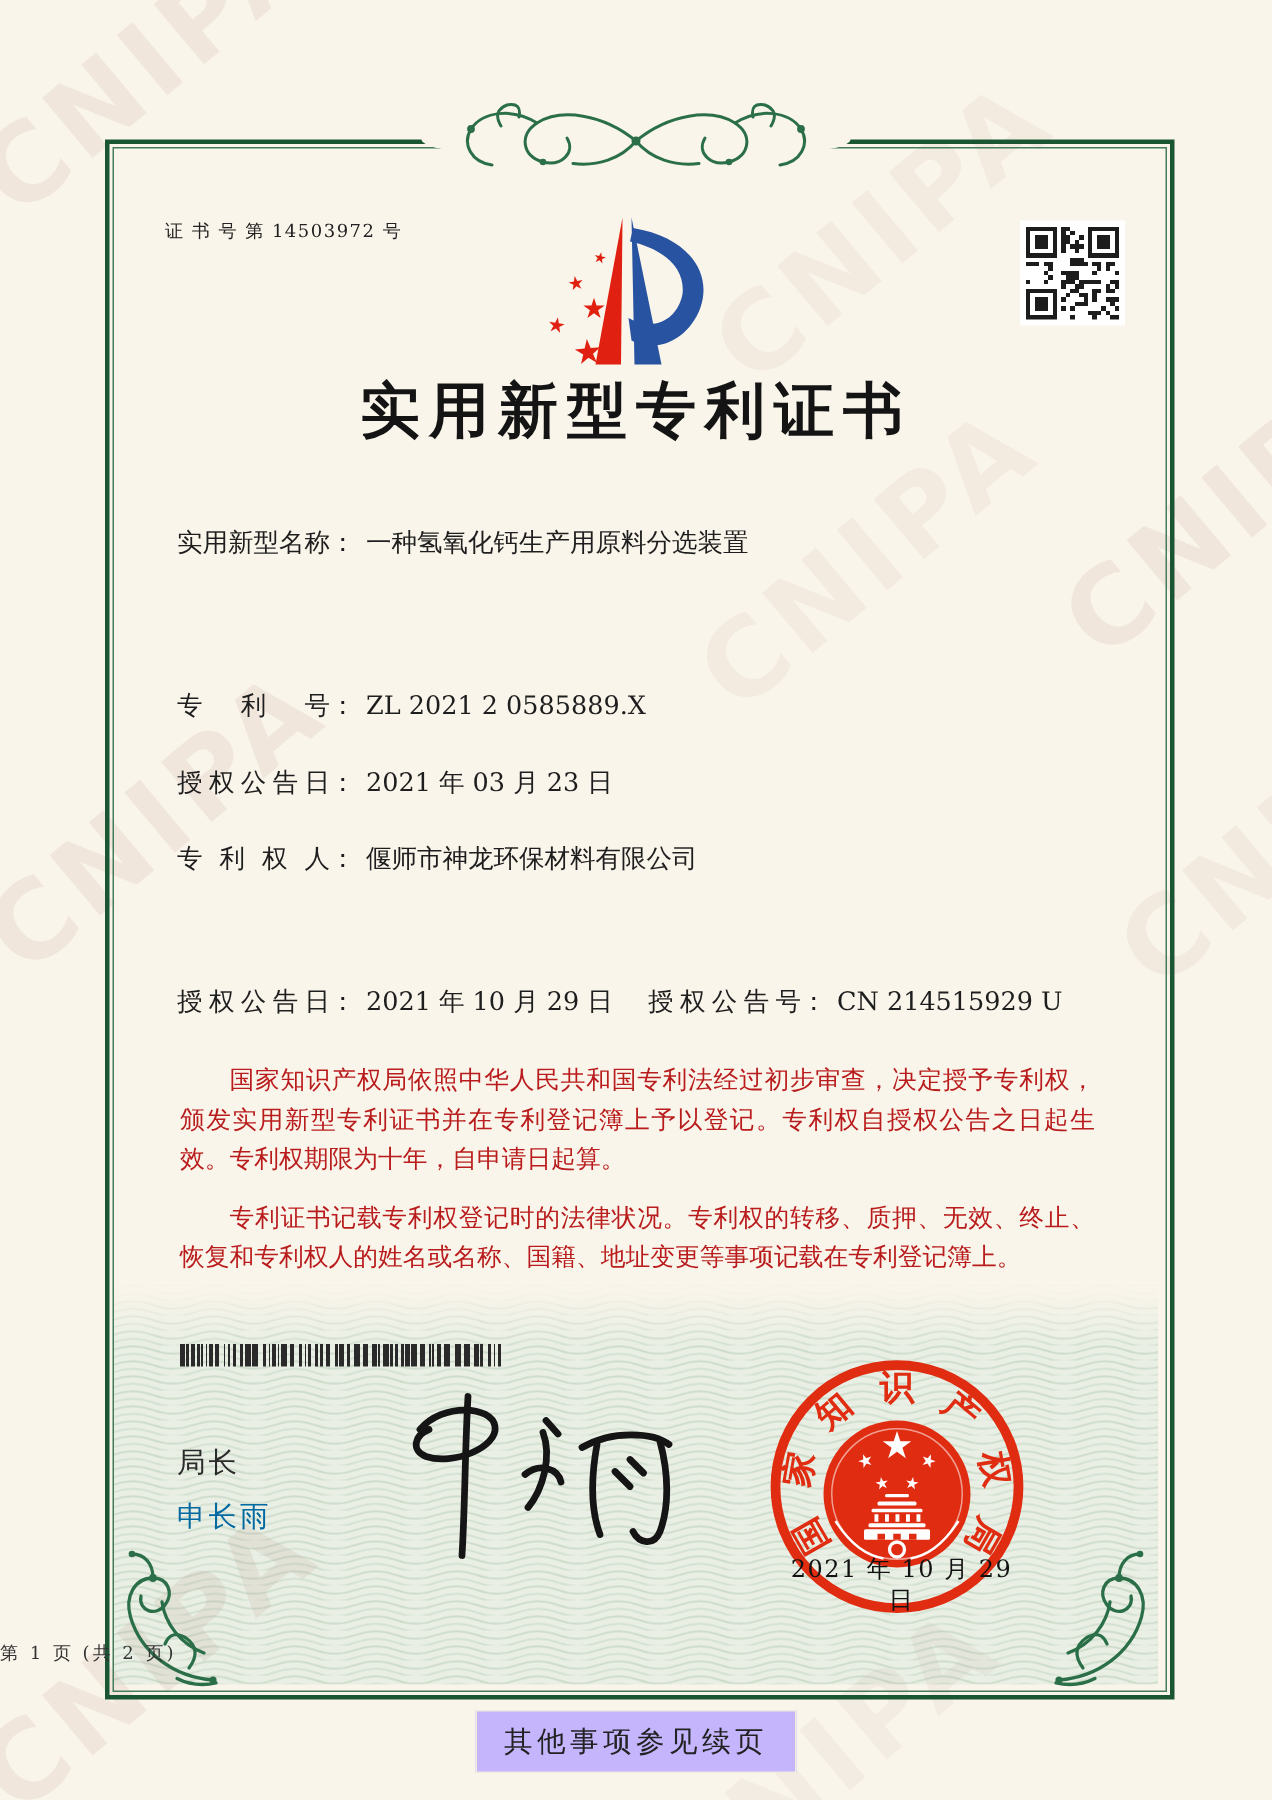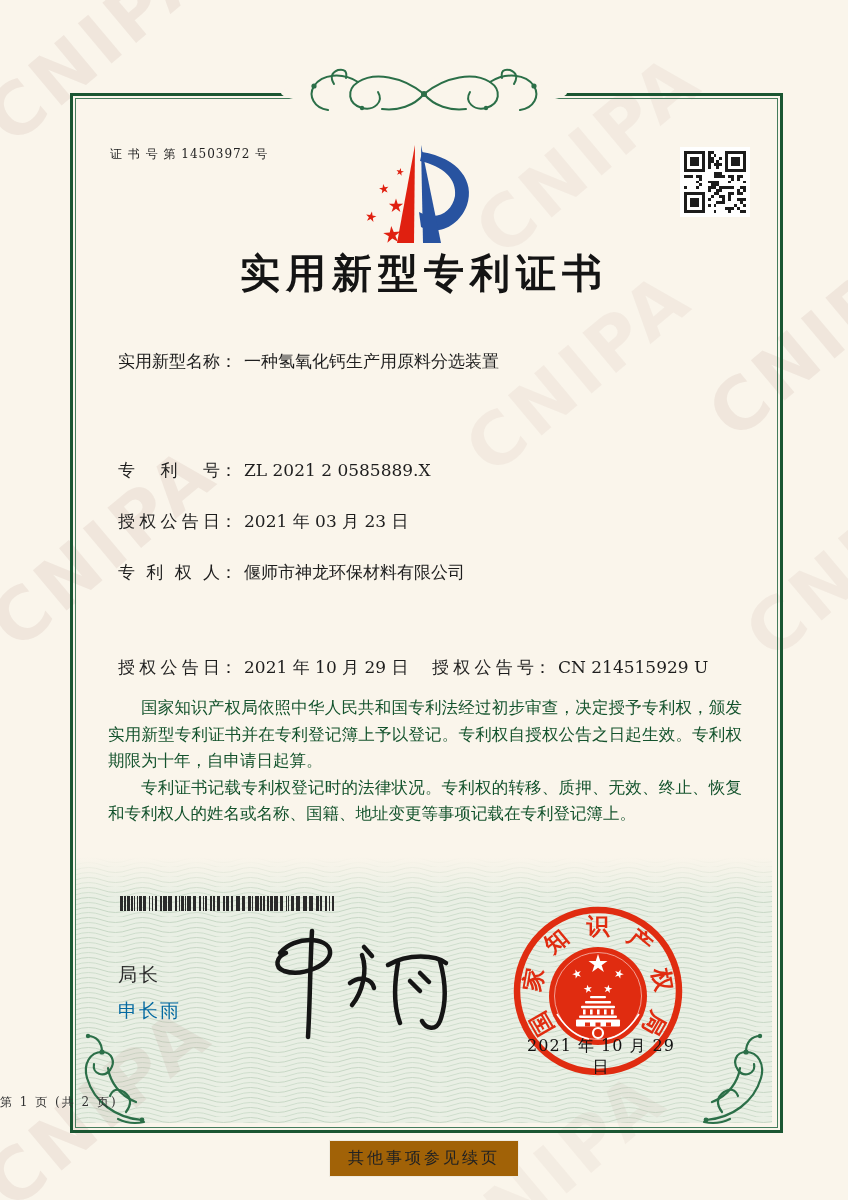--- a/index.html
+++ b/index.html
@@ -35,38 +35,38 @@
   .title{position:absolute; left:0; right:0; top:246px; text-align:center;
     font-size:40px; font-weight:bold; letter-spacing:6px; color:#141414; z-index:5;}
   
   .f-row{position:absolute; left:118px; font-size:17px; z-index:5; white-space:nowrap;}
   .f-label{display:inline-block; width:102px; text-align:justify; text-align-last:justify; color:#1e1e1e;}
   .f-colon{display:inline-block; color:#1e1e1e;}
   .f-value{padding-left:7px; color:#1e1e1e;}
   .pair2{position:absolute; left:314px; top:0;}
   
   .paras{position:absolute; left:108px; top:695px; width:634px; z-index:5;}
-  .paras p{margin:0; font-size:16.5px; line-height:26.5px; text-align:justify; text-indent:2em; color:#14532d;}
+  .paras p{margin:12px; font-size:16.5px; line-height:26.5px; text-align:justify; text-indent:2em; color:#b91c1c;}
   
   .barcode{position:absolute; left:120px; top:896px; z-index:5;}
   .signer-title{position:absolute; left:118px; top:962px; font-family:"DejaVu Sans","Liberation Sans",sans-serif;
     font-size:19px; letter-spacing:2px; color:#2a2a2a; z-index:5;text-align:center;}
   .signer-name{position:absolute; left:118px; top:998px; font-family:"DejaVu Sans","Liberation Sans",sans-serif;
     font-size:19px; letter-spacing:2px; color:#0369a1; z-index:5;}
   .signature{position:absolute; left:250px; top:925px; z-index:6;}
   .seal{position:absolute; left:513px; top:906px; z-index:6;}
   .seal-ring-text text{font-size:23px; font-weight:bold; fill:#e02c10;
     font-family:"DejaVu Serif","Liberation Serif",serif; text-anchor:middle; dominant-baseline:central;}
   .seal-date{position:absolute; left:516px; top:1036px; width:170px; text-align:center;
     font-size:16px; font-weight:500; letter-spacing:1px; color:#121212; z-index:7;}
   .page-info{position:absolute; left:0; right:0; top:1094px; 
     font-size:12px; letter-spacing:2px; color:#333; z-index:5;}
   .footer-note{position:absolute; left:50%; transform:translateX(-50%); top:1140px;
-    background:#a16207; border:1px solid #f0ebe0; padding:7px 18px;
-    font-size:16px; letter-spacing:3px; color:#222; z-index:5; white-space:nowrap;}
+    background:#c4b5fd; border:1px solid #f0ebe0; padding:7px 18px;
+    font-size:19px; letter-spacing:3px; color:#222; z-index:5; white-space:nowrap;}
 </style>
 </head>
 <body>
 
 <div class="page">
 
   <span class="wm" style="left:-35px; top:0px;">CNIPA</span>
   <span class="wm" style="left:455px; top:112px; opacity:.09;">CNIPA</span>
   <span class="wm" style="left:445px; top:330px; opacity:.09;">CNIPA</span>
   <span class="wm" style="left:688px; top:295px;">CNIPA</span>

